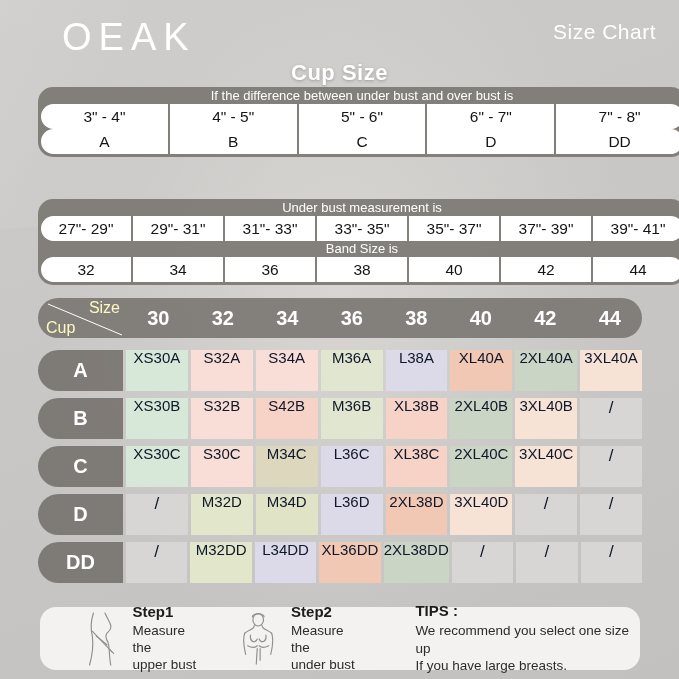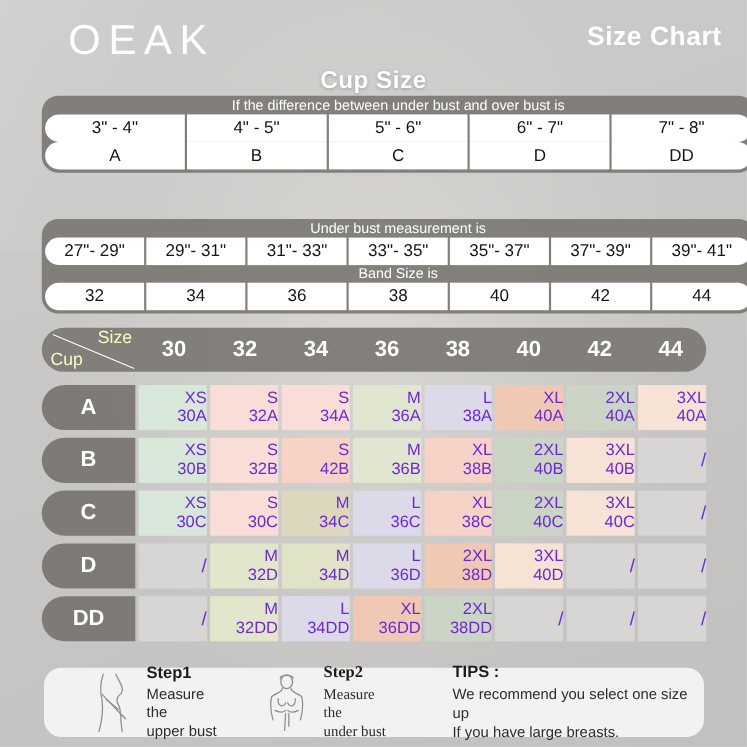--- a/index.html
+++ b/index.html
@@ -17,21 +17,21 @@
     background:linear-gradient(115deg, rgba(255,255,255,0.18), rgba(255,255,255,0) 60%);
     transform:rotate(-4deg); pointer-events:none;
   }
 
   .logo {
     position:absolute; left:62px; top:16px; color:#ffffff;
     font-size:38px; font-weight:500; letter-spacing:7px;
   }
   .size-chart {
     position:absolute; right:23px; top:20px; color:#ffffff;
-    font-size:24px; font-weight:700; letter-spacing:0.5px;
+    font-size:21px; font-weight:400; letter-spacing:0.5px;
   }
 
   .section-title {
     position:absolute; left:0; width:100%; text-align:center; color:#ffffff;
     font-size:22px; font-weight:700; letter-spacing:0.5px;
     text-shadow:0 1px 3px rgba(90,90,90,0.45);
   }
   #cup-title  { top:60px; }
   #band-title { top:174px; }
 
@@ -71,36 +71,36 @@
 
   #matrix-rows { position:absolute; left:38px; top:350px; width:604px; }
   .m-row { display:flex; height:41px; margin-bottom:7px; }
   .m-label {
     width:85px; margin-right:3px; background:rgba(122,118,114,0.95);
     border-radius:21px 0 0 21px; color:#ffffff; font-size:20px; font-weight:700;
     display:flex; align-items:center; justify-content:center;
   }
   .m-cells { flex:1; display:flex; gap:3px; }
   .m-cell {
-    flex:1; display:flex; flex-direction:column; align-items:flex-end;
-    justify-content:center; font-size:15px; color:#6d28d9; line-height:1.12;
+    flex:1; display:flex; flex-direction:row; align-items:flex-start;
+    justify-content:center; font-size:15px; color:#0f172a; line-height:1.12;
     font-weight:500;
   }
   .m-cell .slash { font-size:17px; }
 
   
   .footer {
     position:absolute; left:40px; top:607px; width:600px; height:63px;
     background:#f3f2f0; border-radius:16px;
     display:flex; align-items:center;
   }
   .step { display:flex; align-items:center; }
   .step svg { display:block; }
   #step1 { margin-left:38px; }
-  #step2 { margin-left:32px;font-family:Liberation Serif, serif; }
+  #step2 { margin-left:32px; }
   .step-text { margin-left:12px; }
   .step-title { font-size:15px; font-weight:700; color:#1c1c1c; margin-bottom:3px; }
   .step-line  { font-size:13.5px; color:#2c2c2c; line-height:1.25; }
   .tips { margin-left:52px; }
   .tips-title { font-size:15px; font-weight:700; color:#1c1c1c; margin-bottom:3px; }
   .tips-line  { font-size:13.5px; color:#2c2c2c; line-height:1.3; }
 </style>
 </head>
 <body>
 

